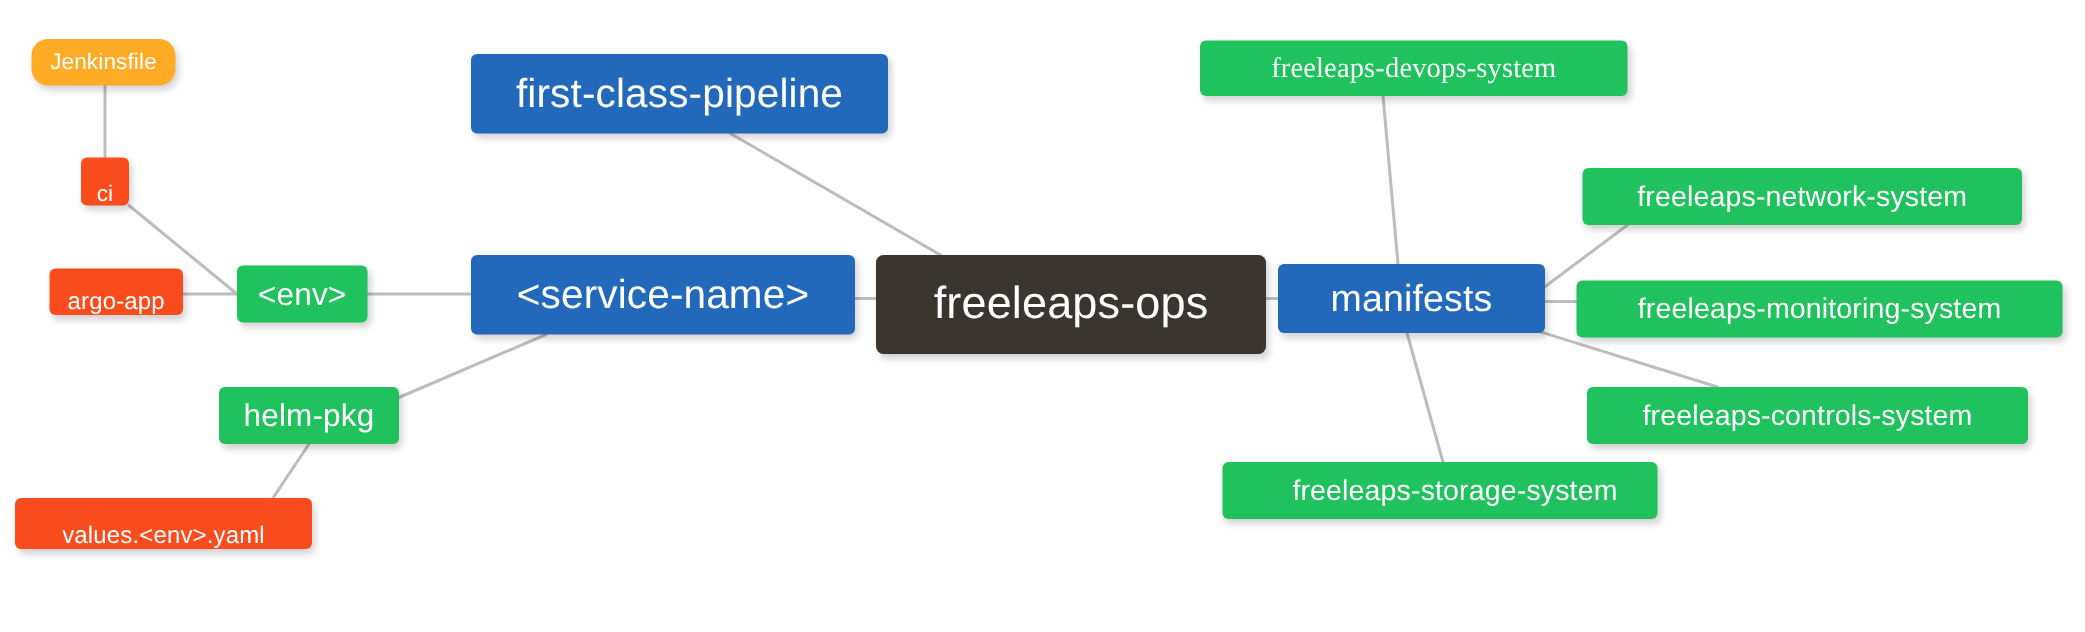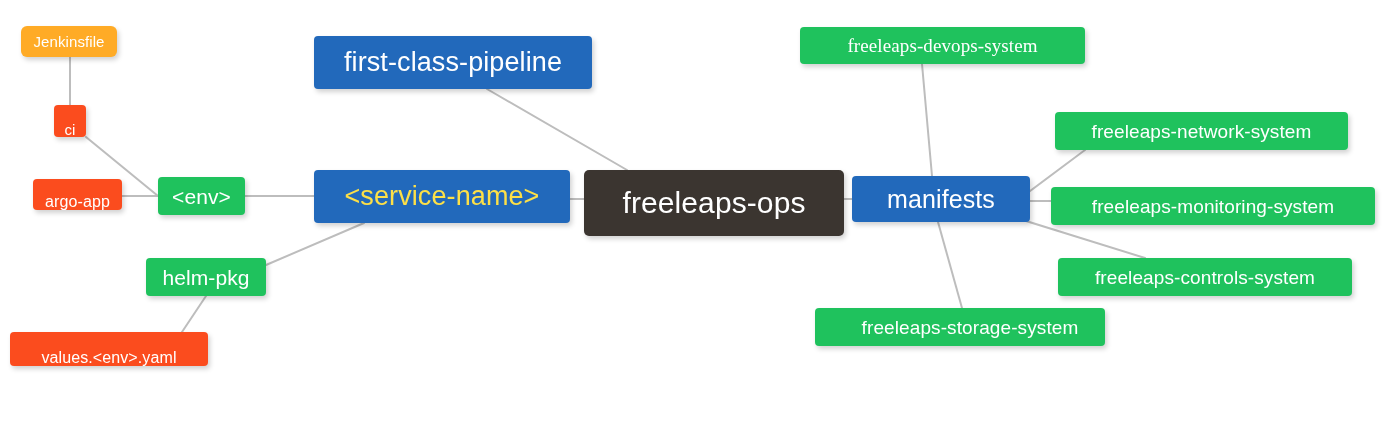--- a/index.html
+++ b/index.html
@@ -65,21 +65,21 @@
       <line x1="844" y1="199" x2="852" y2="199" stroke="#bdbdbd" stroke-width="2" stroke-linecap="round"></line>
       <line x1="932" y1="176" x2="922" y2="64" stroke="#bdbdbd" stroke-width="2" stroke-linecap="round"></line>
       <line x1="1010" y1="206" x2="1085" y2="150" stroke="#bdbdbd" stroke-width="2" stroke-linecap="round"></line>
       <line x1="1010" y1="201" x2="1051" y2="201" stroke="#bdbdbd" stroke-width="2" stroke-linecap="round"></line>
       <line x1="1010" y1="216" x2="1145" y2="258" stroke="#bdbdbd" stroke-width="2" stroke-linecap="round"></line>
       <line x1="938" y1="222" x2="962" y2="308" stroke="#bdbdbd" stroke-width="2" stroke-linecap="round"></line>
     </svg>
 <div class="node root" style="left: 584px; top: 170px; width: 260px; height: 66px; font-size: 30px; color: rgb(255, 255, 255);">
       <span>freeleaps-ops</span>
     </div>
-    <div class="node blue" style="left: 314px; top: 170px; width: 256px; height: 53px; font-size: 27px; color: #fde047;">
+    <div class="node blue" style="left: 314px; top: 170px; width: 256px; height: 53px; font-size: 27px; color: #ffffff;">
       <span>&lt;service-name&gt;</span>
     </div>
     <div class="node blue" style="left: 314px; top: 36px; width: 278px; height: 53px; font-size: 27px; color: rgb(255, 255, 255);">
       <span>first-class-pipeline</span>
     </div>
     <div class="node blue" style="left: 852px; top: 176px; width: 178px; height: 46px; font-size: 25px; color: rgb(255, 255, 255);">
       <span>manifests</span>
     </div>
     <div class="node green" style="left: 158px; top: 177px; width: 87px; height: 38px; font-size: 21px; color: rgb(255, 255, 255);">
       <span>&lt;env&gt;</span>
@@ -95,21 +95,21 @@
     </div>
     <div class="node green" style="left: 1051px; top: 187px; width: 324px; height: 38px; font-size: 19px; color: rgb(255, 255, 255);">
       <span>freeleaps-monitoring-system</span>
     </div>
     <div class="node green" style="left: 1058px; top: 258px; width: 294px; height: 38px; font-size: 19px; color: rgb(255, 255, 255);">
       <span>freeleaps-controls-system</span>
     </div>
     <div class="node green" style="left: 815px; top: 308px; width: 290px; height: 38px; font-size: 19px; color: rgb(255, 255, 255); padding-left: 20px;">
       <span>freeleaps-storage-system</span>
     </div>
-    <div class="node orange" style="left: 21px; top: 26px; width: 96px; height: 31px; font-size: 15px; color: rgb(255, 255, 255);">
+    <div class="node orange" style="left: 21px; top: 26px; width: 96px; height: 31px; font-size: 15px; color: rgb(255, 255, 255); border-radius: 11px;">
       <span>Jenkinsfile</span>
     </div>
     <div class="node red" style="left: 54px; top: 105px; width: 32px; height: 32px; font-size: 15px; color: rgb(255, 255, 255);">
       <span>ci</span>
     </div>
     <div class="node red" style="left: 33px; top: 179px; width: 89px; height: 31px; font-size: 16px; color: rgb(255, 255, 255);">
       <span>argo-app</span>
     </div>
     <div class="node red" style="left: 10px; top: 332px; width: 198px; height: 34px; font-size: 16px; color: rgb(255, 255, 255);">
       <span>values.&lt;env&gt;.yaml</span>

